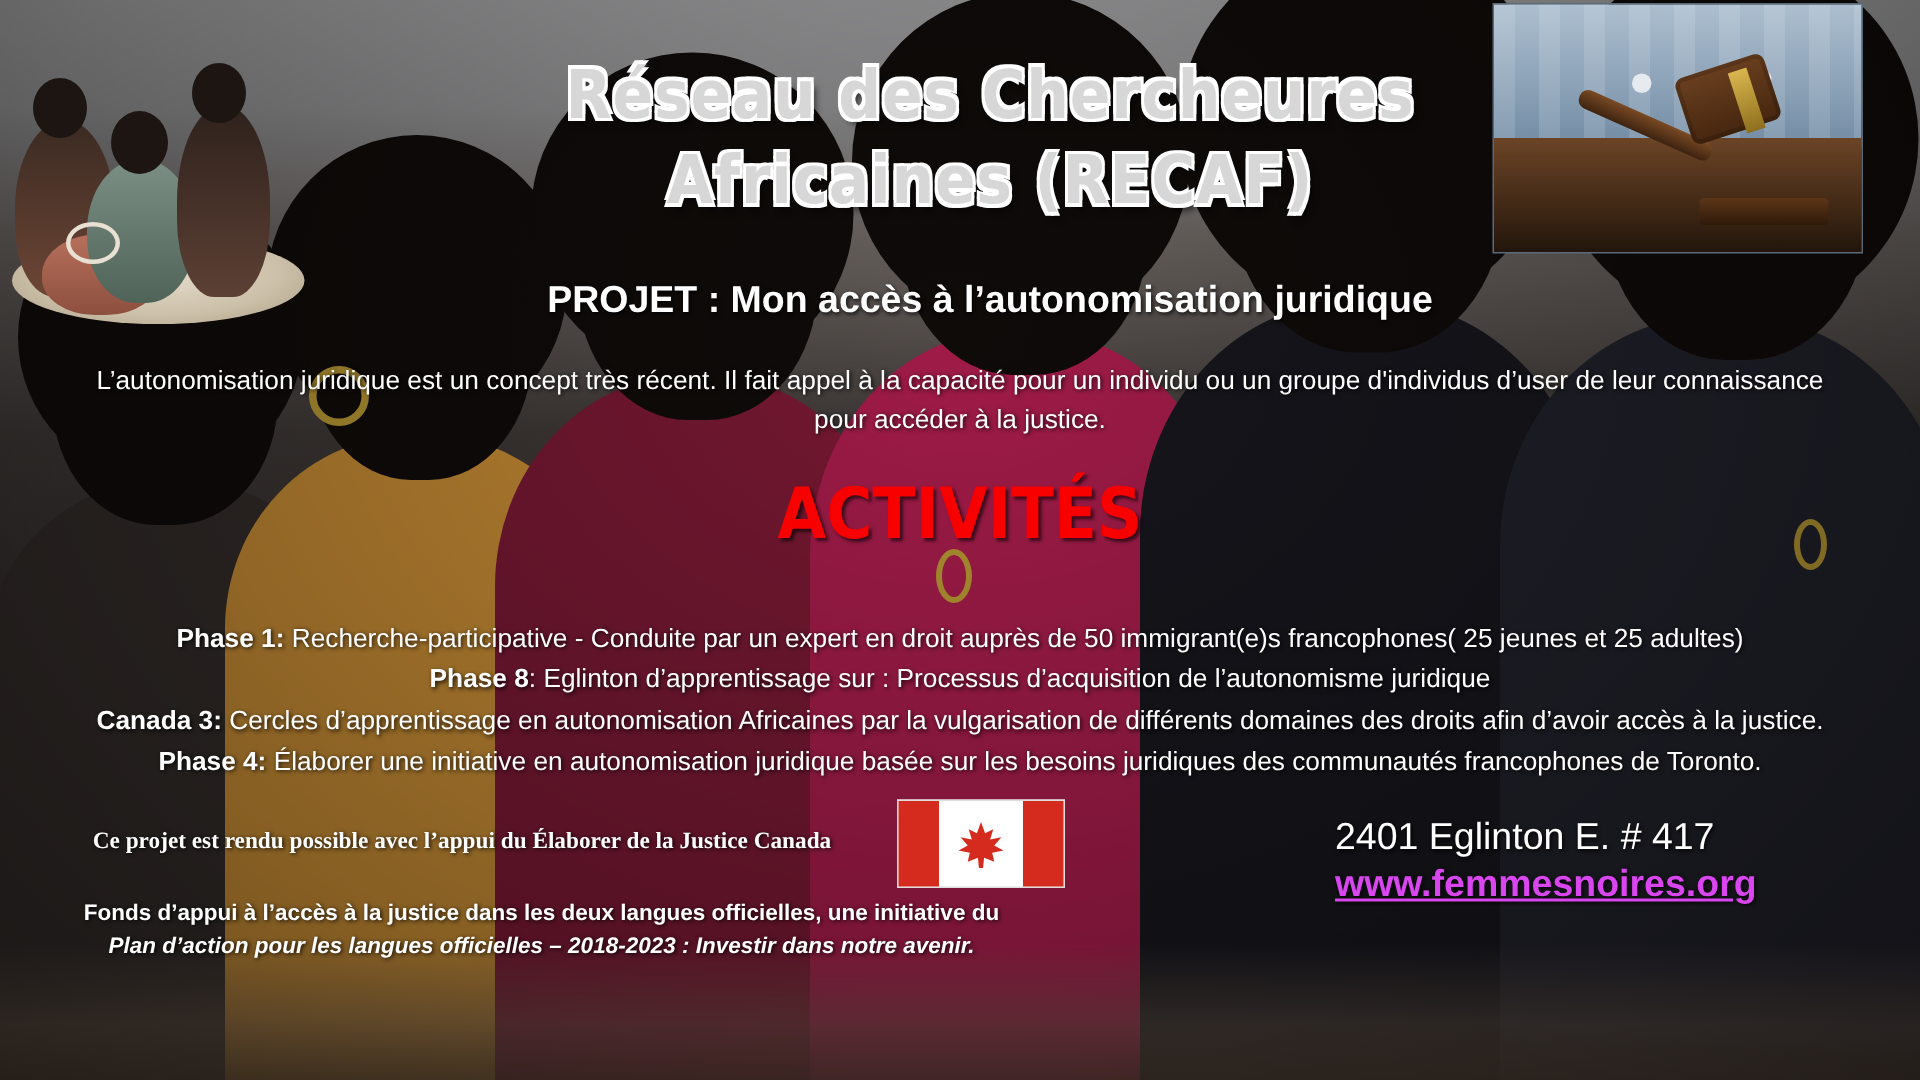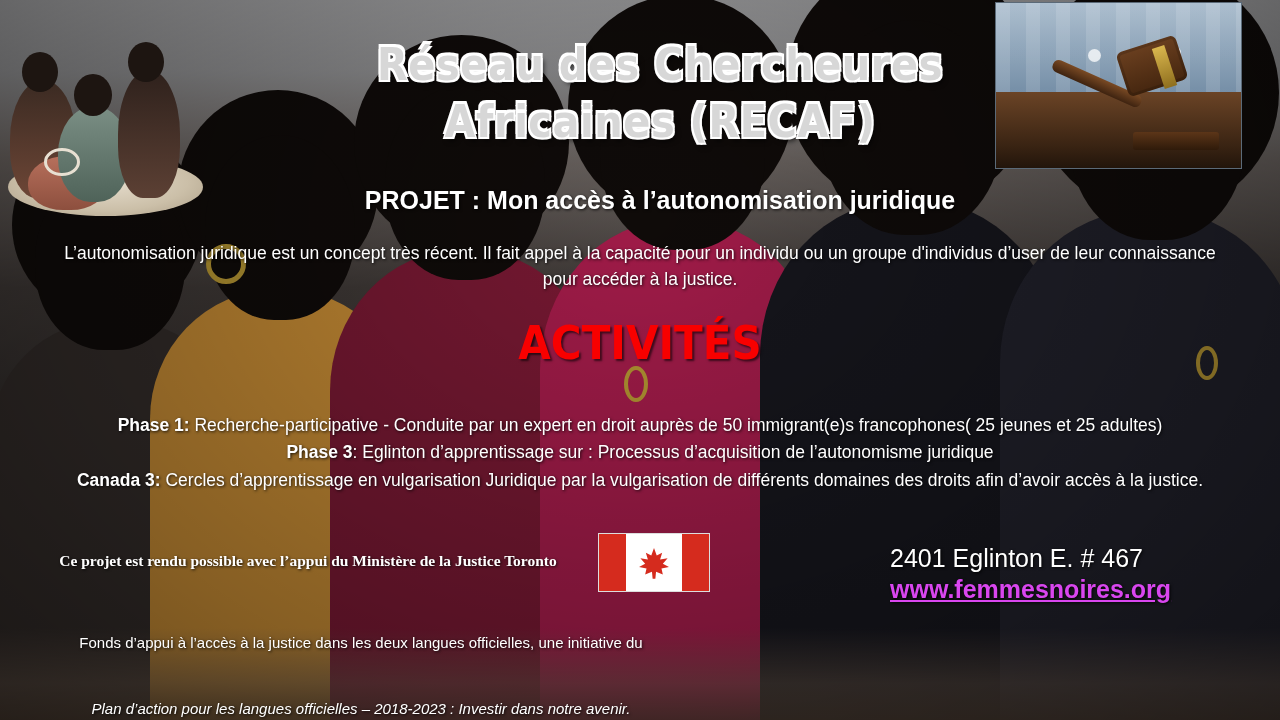--- a/index.html
+++ b/index.html
@@ -245,27 +245,28 @@
   #flag .bar { position: absolute; top: 0; bottom: 0; width: 27px; background: #d52b1e; }
   #flag .bar.l { left: 0; }
   #flag .bar.r { right: 0; }
   #flag .leaf {
     position: absolute; left: 50%; top: 50%;
     transform: translate(-50%, -50%);
     width: 34px; height: 34px;
   }
 
   #fund-sub {
-    left: 16px; top: 632px; width: 690px;
+    left: 16px; top: 598px; width: 690px;
     text-align: center;
     font-size: 15px;
     line-height: 1.45;
     text-shadow: 1px 1px 3px rgba(0,0,0,0.85);
-  }
-  #fund-sub .italic { font-style: italic; margin-top: 44px; }
+    font-weight: bold;
+  }
+  #fund-sub .italic { font-style: italic; }
 
   #contact {
     left: 890px; top: 543px; width: 380px;
     font-size: 25px;
     line-height: 1.24;
     font-weight: 500;
     text-shadow: 1px 1px 3px rgba(0,0,0,0.9);
   }
   #contact .web-link {
     color: #d946ef;
@@ -351,40 +352,43 @@
 
   <div class="txt" id="project-line">PROJET : Mon accès à l’autonomisation juridique</div>
 
   <div class="txt" id="activities">ACTIVITÉS</div>
 
   <div class="txt" id="phases">
     <div>
       <b>Phase 1:</b><span>  Recherche-participative  - Conduite par un expert en droit   auprès de 50 immigrant(e)s francophones( 25 jeunes et 25 adultes)</span>
     </div>
     <div>
-      <b>Phase 3</b><span>: Eglinton d’apprentissage sur : Processus d’acquisition de   l’autonomisme juridique</span>
+      <b>Phase 8</b><span>: Eglinton d’apprentissage sur : Processus d’acquisition de   l’autonomisme juridique</span>
     </div>
     <div>
-      <b>Canada 3:</b><span> Cercles d’apprentissage en vulgarisation Juridique  par la vulgarisation   de différents domaines des droits afin d’avoir accès à la justice.</span>
+      <b>Canada 3:</b><span> Cercles d’apprentissage en autonomisation Africaines  par la vulgarisation   de différents domaines des droits afin d’avoir accès à la justice.</span>
     </div>
-  </div>
-
-  <div class="txt" id="funding-line">Ce projet est rendu possible avec l’appui du Ministère de la Justice Toronto</div>
+    <div>
+      <b>Phase 4:</b><span> Élaborer  une initiative  en autonomisation juridique basée sur les besoins juridiques des communautés francophones de Toronto.</span>
+    </div>
+  </div>
+
+  <div class="txt" id="funding-line">Ce projet est rendu possible avec l’appui du Élaborer de la Justice Canada</div>
 
   <div id="flag">
     <div class="bar l"></div>
     <div class="bar r"></div>
     <svg class="leaf" viewBox="0 0 100 100">
       <path fill="#d52b1e" d="M50 6 L58 28 L74 20 L68 40 L90 36 L76 52 L94 62 L72 66 L76 84 L56 76 L54 96 L46 96 L44 76 L24 84 L28 66 L6 62 L24 52 L10 36 L32 40 L26 20 L42 28 Z"></path>
     </svg>
   </div>
 
   <div class="txt" id="fund-sub">
     <div>Fonds d’appui à l’accès à la justice dans les deux langues officielles, une initiative du</div>
     <div class="italic">Plan d’action pour les langues officielles – 2018-2023 : Investir dans notre avenir.</div>
   </div>
 
   <div class="txt" id="contact">
-    <div class="row">2401 Eglinton E. # 467</div>
+    <div class="row">2401 Eglinton E. # 417</div>
     <div class="row web-link">www.femmesnoires.org</div>
   </div>
 
 </div>
 
 </body></html>

